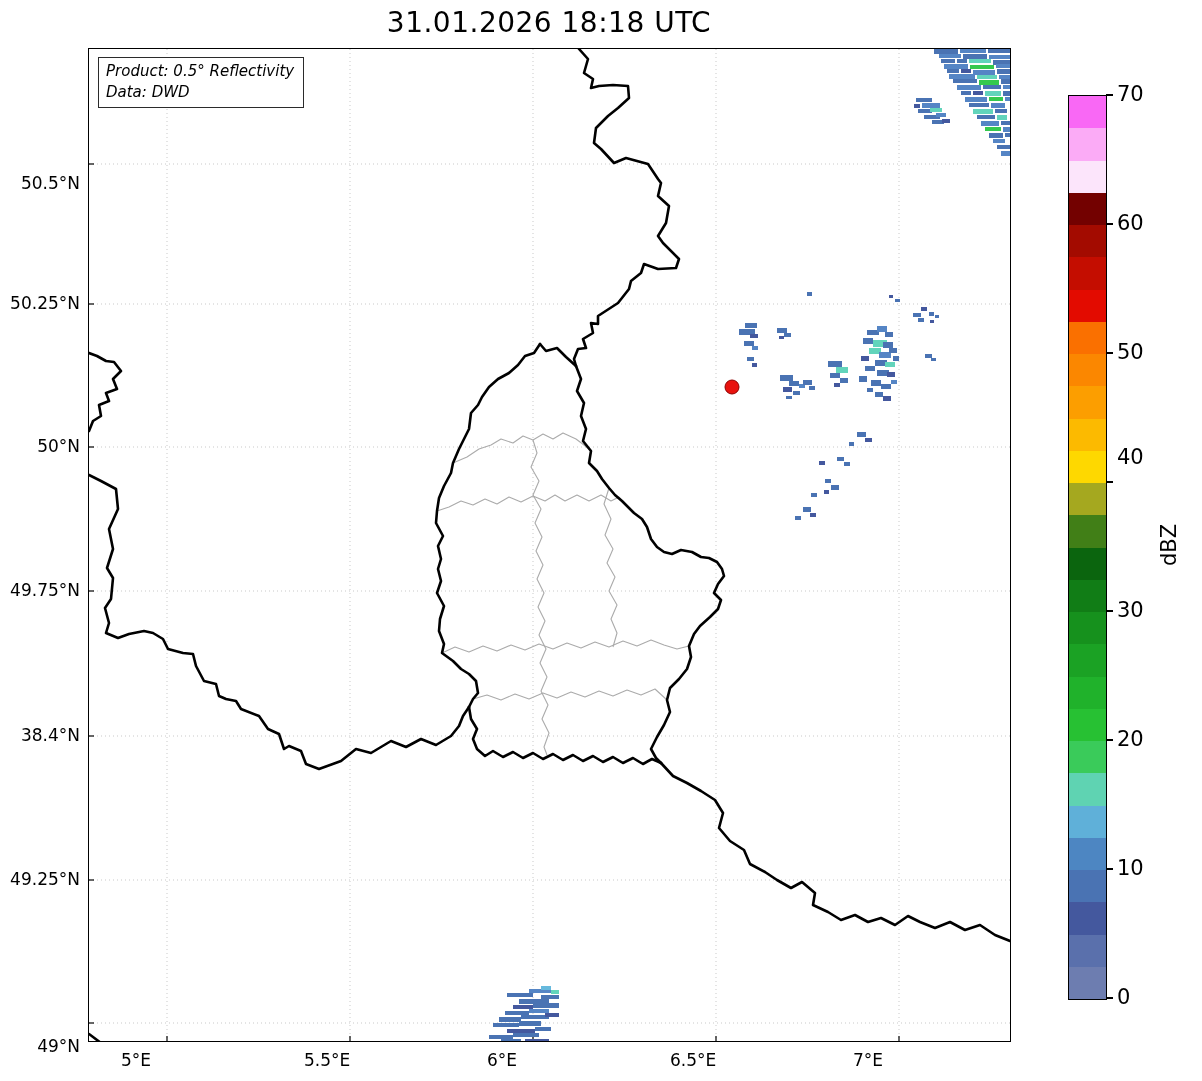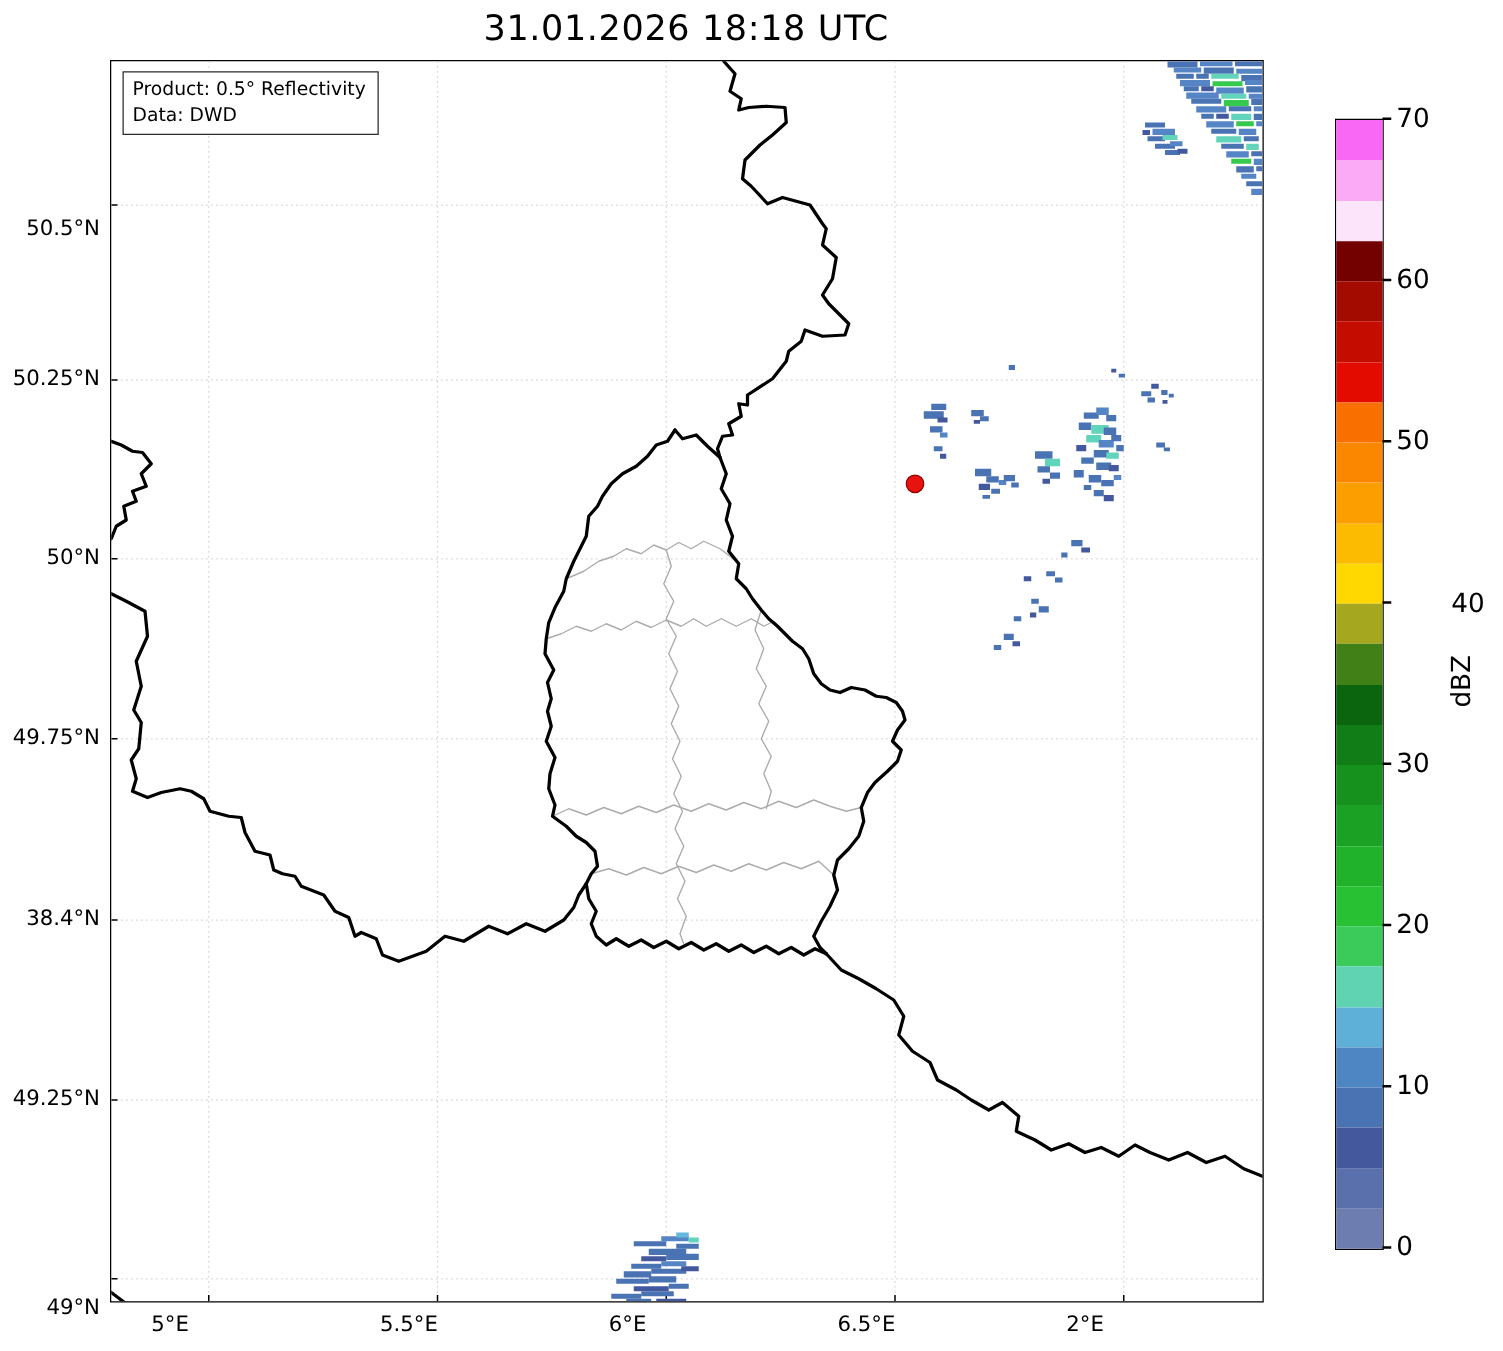--- a/index.html
+++ b/index.html
@@ -13,21 +13,21 @@
     text-align:center;font-size:28px;letter-spacing:.5px;
   }
   #plot{
     position:absolute;left:88px;top:48px;width:921px;height:992px;
     border:1.4px solid #000;background:#fff;box-sizing:content-box;
   }
   #map-svg{position:absolute;left:0;top:0;overflow:hidden;}
   #info-box{
     position:absolute;left:9px;top:8px;z-index:5;
     background:#fff;border:1px solid #2b2b2b;
-    padding:3px 9px 4px 7px;font-size:15px;line-height:1.4;
+    padding:3px 9px 4px 7px;font-size:15px;line-height:1.4;font-style:italic;
   }
   .ylab{
     position:absolute;right:1122px;width:80px;text-align:right;
     font-size:17px;transform:translateY(-50%);
   }
   .xlab{
     position:absolute;top:1050px;width:90px;
     font-size:17px;transform:translateX(-50%);
   }
   #cbar{
@@ -261,21 +261,21 @@
     <div class="ylab" style="top: 590px;">49.75°N</div>
     <div class="ylab" style="top: 735px;">38.4°N</div>
     <div class="ylab" style="top: 879px;">49.25°N</div>
     <div class="ylab" style="top: 1022px; margin-top: 24px;">49°N</div>
   </div>
 <div id="x-axis-labels">
     <div class="xlab" style="left: 166px;">5°E</div>
     <div class="xlab" style="left: 349px;">5.5°E</div>
     <div class="xlab" style="left: 532px;">6°E</div>
     <div class="xlab" style="left: 715px;">6.5°E</div>
-    <div class="xlab" style="left: 898px;">2°E</div>
+    <div class="xlab" style="left: 898px;">7°E</div>
   </div>
 
 <div id="cbar">
     <div class="cbar-seg" style="background: rgb(249, 104, 245);"></div>
     <div class="cbar-seg" style="background: rgb(251, 171, 246);"></div>
     <div class="cbar-seg" style="background: rgb(252, 229, 251);"></div>
     <div class="cbar-seg" style="background: rgb(115, 1, 0);"></div>
     <div class="cbar-seg" style="background: rgb(163, 11, 0);"></div>
     <div class="cbar-seg" style="background: rgb(196, 13, 0);"></div>
     <div class="cbar-seg" style="background: rgb(227, 11, 0);"></div>
@@ -304,21 +304,21 @@
 <div id="cbar-ticks">
     <div class="cbar-tick" style="top: 997.2px;"></div>
     <div class="cbar-ticklab" style="top: 998px;">0</div>
     <div class="cbar-tick" style="top: 868.2px;"></div>
     <div class="cbar-ticklab" style="top: 869px;">10</div>
     <div class="cbar-tick" style="top: 739.2px;"></div>
     <div class="cbar-ticklab" style="top: 740px;">20</div>
     <div class="cbar-tick" style="top: 610.2px;"></div>
     <div class="cbar-ticklab" style="top: 611px;">30</div>
     <div class="cbar-tick" style="top: 481.2px;"></div>
-    <div class="cbar-ticklab" style="top: 483px; margin-left: 44px;">40</div>
+    <div class="cbar-ticklab" style="top: 458px;">40</div>
     <div class="cbar-tick" style="top: 352.2px;"></div>
     <div class="cbar-ticklab" style="top: 353px;">50</div>
     <div class="cbar-tick" style="top: 223.2px;"></div>
     <div class="cbar-ticklab" style="top: 224px;">60</div>
     <div class="cbar-tick" style="top: 94.2px;"></div>
     <div class="cbar-ticklab" style="top: 95px;">70</div>
   </div>
 <div id="cbar-label">dBZ</div>
 
 </body></html>

